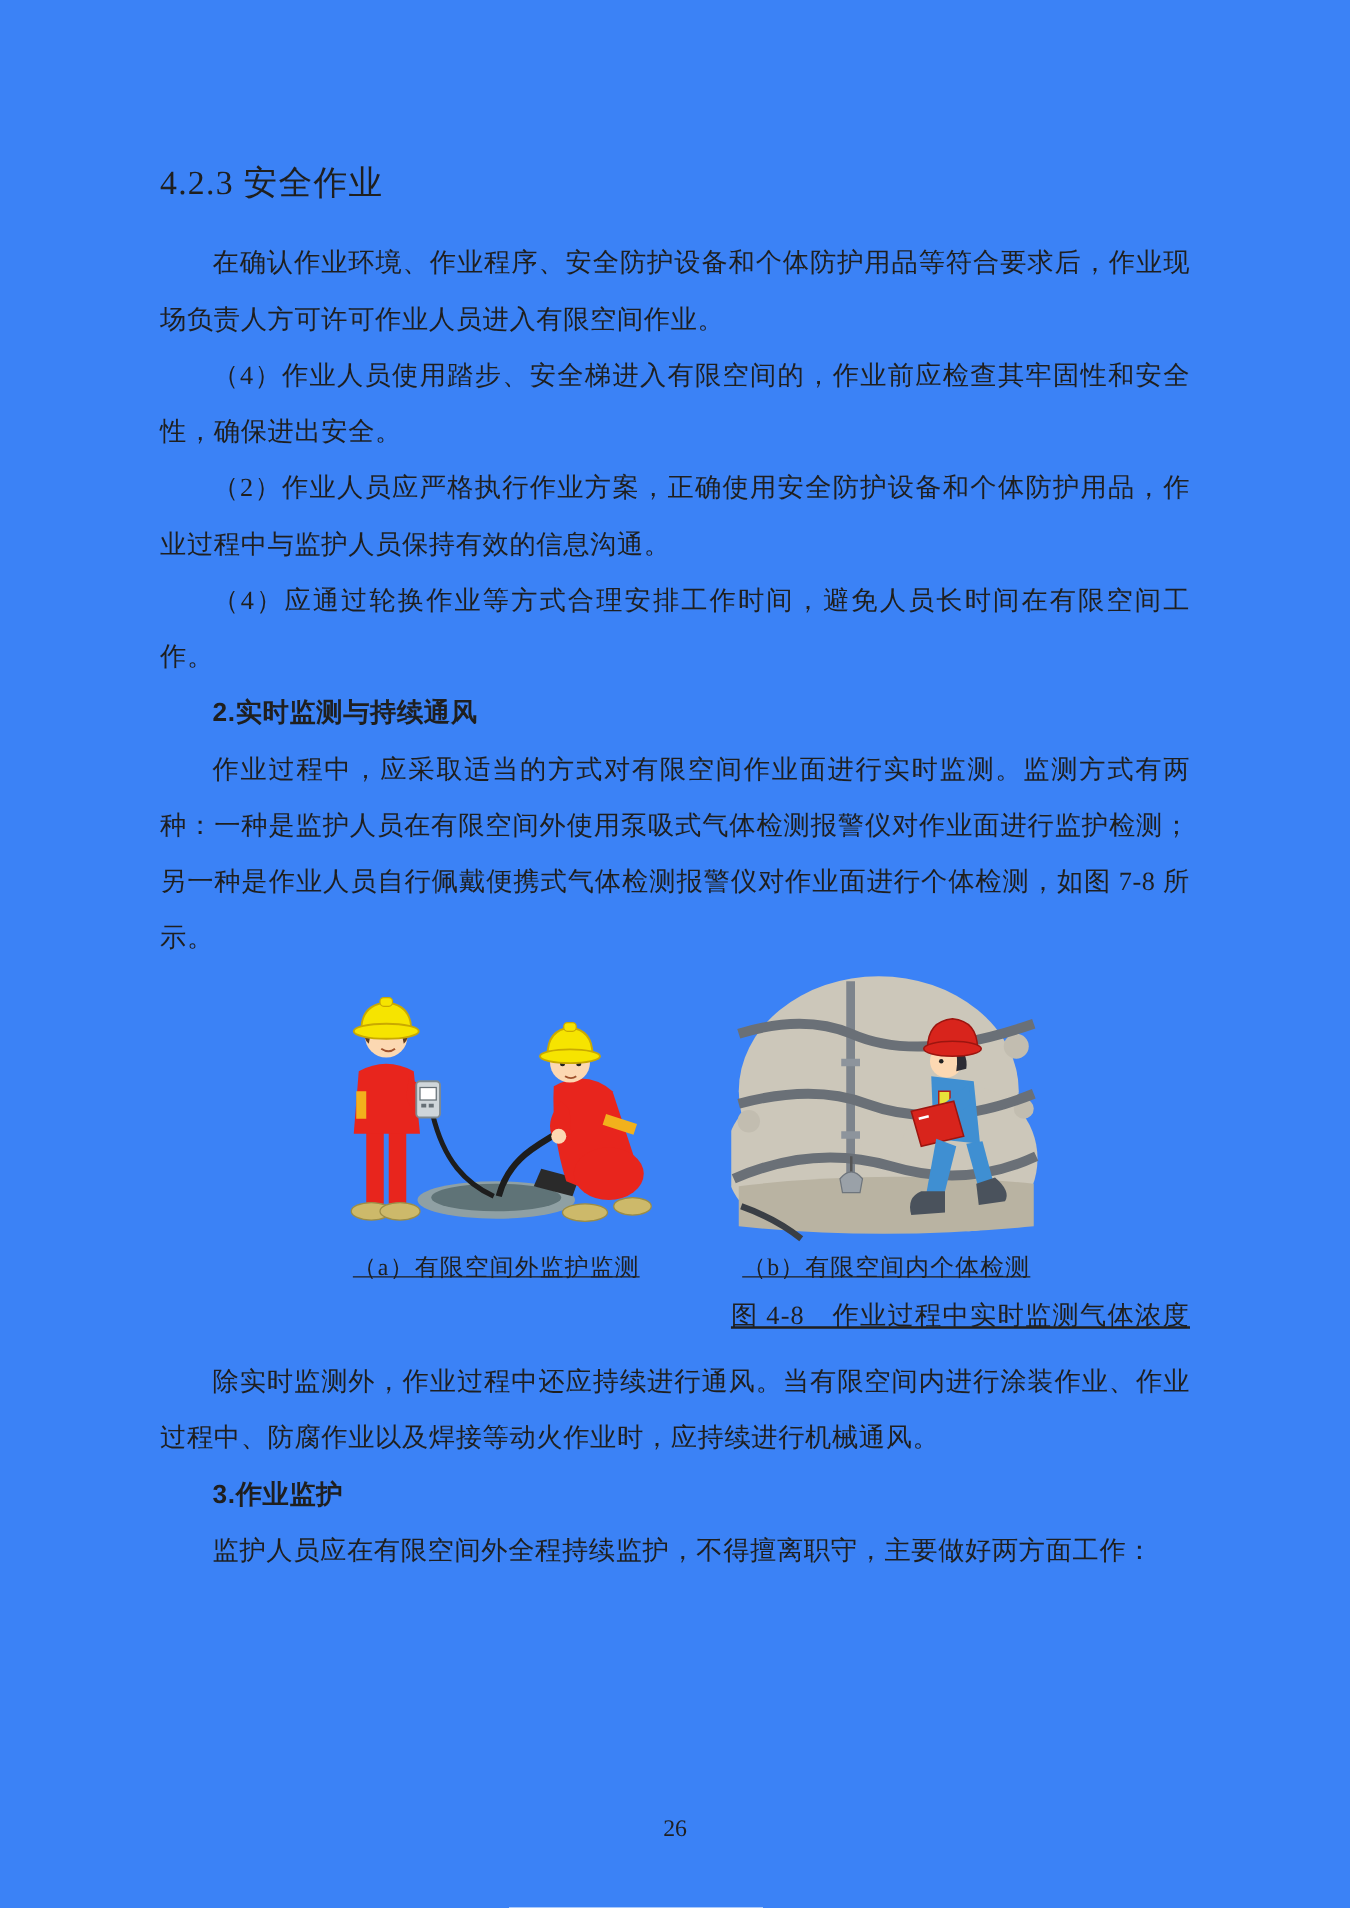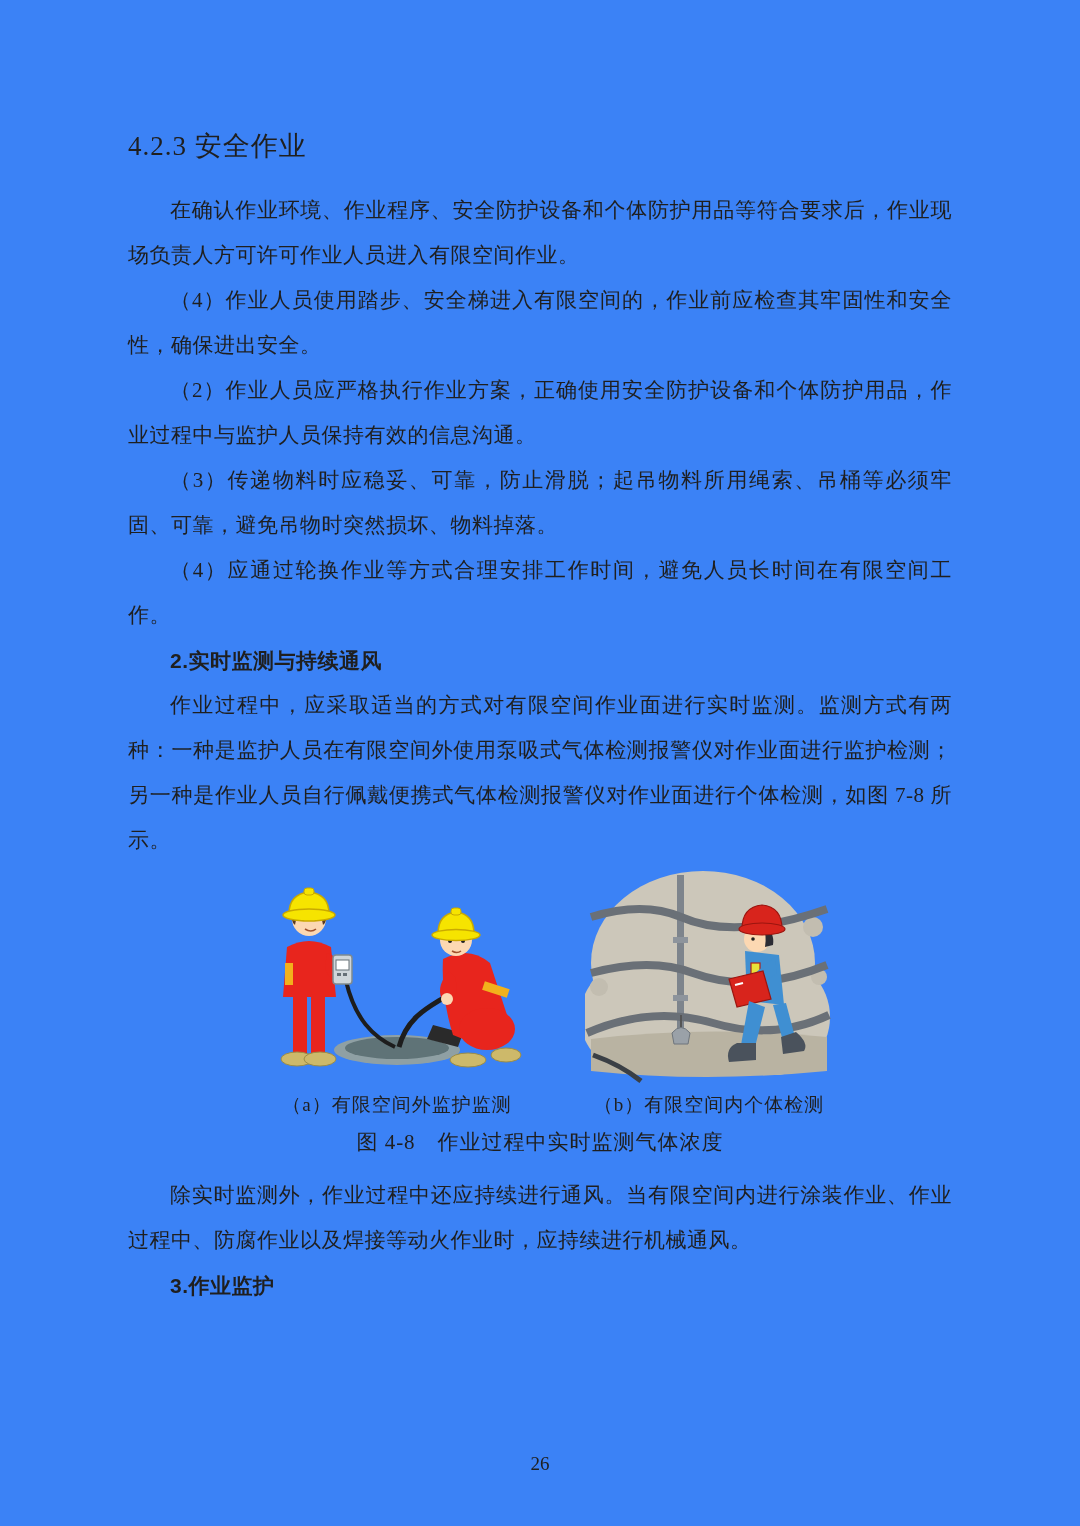--- a/index.html
+++ b/index.html
@@ -34,21 +34,22 @@
     padding-left:2em;
     font-size:21px;
     line-height:45px;
     font-weight:bold;
     font-family:"Liberation Sans","DejaVu Sans",sans-serif;
     letter-spacing:0.5px;
   }
   .gap-before-h1{margin-top:14px;}
   .figure-block{
     margin:4px 0 10px 0;
-    text-align:center;
+    text-align:right;
+    text-decoration:underline;
   }
   .figure-images{
     display:flex;
     justify-content:center;
     align-items:flex-end;
     gap:38px;
   }
   .fig-item{display:flex;flex-direction:column;align-items:center;}
   .fig-canvas{display:block;}
   .fig-sub-caption{
@@ -74,21 +75,20 @@
 <body>
 
 <div class="page">
 
   <h1 class="doc-title">4.2.3 安全作业</h1>
 
   <p class="body-par">在确认作业环境、作业程序、安全防护设备和个体防护用品等符合要求后，作业现场负责人方可许可作业人员进入有限空间作业。</p>
 
   <p class="body-par">（4）作业人员使用踏步、安全梯进入有限空间的，作业前应检查其牢固性和安全性，确保进出安全。</p>
   <p class="body-par">（2）作业人员应严格执行作业方案，正确使用安全防护设备和个体防护用品，作业过程中与监护人员保持有效的信息沟通。</p>
-  <p class="body-par">（3）传递物料时应稳妥、可靠，防止滑脱；起吊物料所用绳索、吊桶等必须牢固、可靠，避免吊物时突然损坏、物料掉落。</p>
   <p class="body-par">（4）应通过轮换作业等方式合理安排工作时间，避免人员长时间在有限空间工作。</p>
 
   <h2 class="sec-heading">2.实时监测与持续通风</h2>
   <p class="body-par">作业过程中，应采取适当的方式对有限空间作业面进行实时监测。监测方式有两种：一种是监护人员在有限空间外使用泵吸式气体检测报警仪对作业面进行监护检测；另一种是作业人员自行佩戴便携式气体检测报警仪对作业面进行个体检测，如图 7-8 所示。</p>
 
   <div class="figure-block">
     <div class="figure-images">
 
       <div class="fig-item">
         <svg class="fig-canvas" width="300" height="222" viewBox="0 0 300 222">
@@ -207,16 +207,17 @@
         <div class="fig-sub-caption">（b）有限空间内个体检测</div>
       </div>
 
     </div>
     <div class="fig-title">图 4-8　作业过程中实时监测气体浓度</div>
   </div>
 
   <p class="body-par">除实时监测外，作业过程中还应持续进行通风。当有限空间内进行涂装作业、作业过程中、防腐作业以及焊接等动火作业时，应持续进行机械通风。</p>
 
   <h2 class="sec-heading">3.作业监护</h2>
+  <p class="body-par">监护人员应在有限空间外全程持续监护，不得擅离职守，主要做好两方面工作：</p>
 
   <div class="page-number">26</div>
 
 </div>
 
 </body></html>

